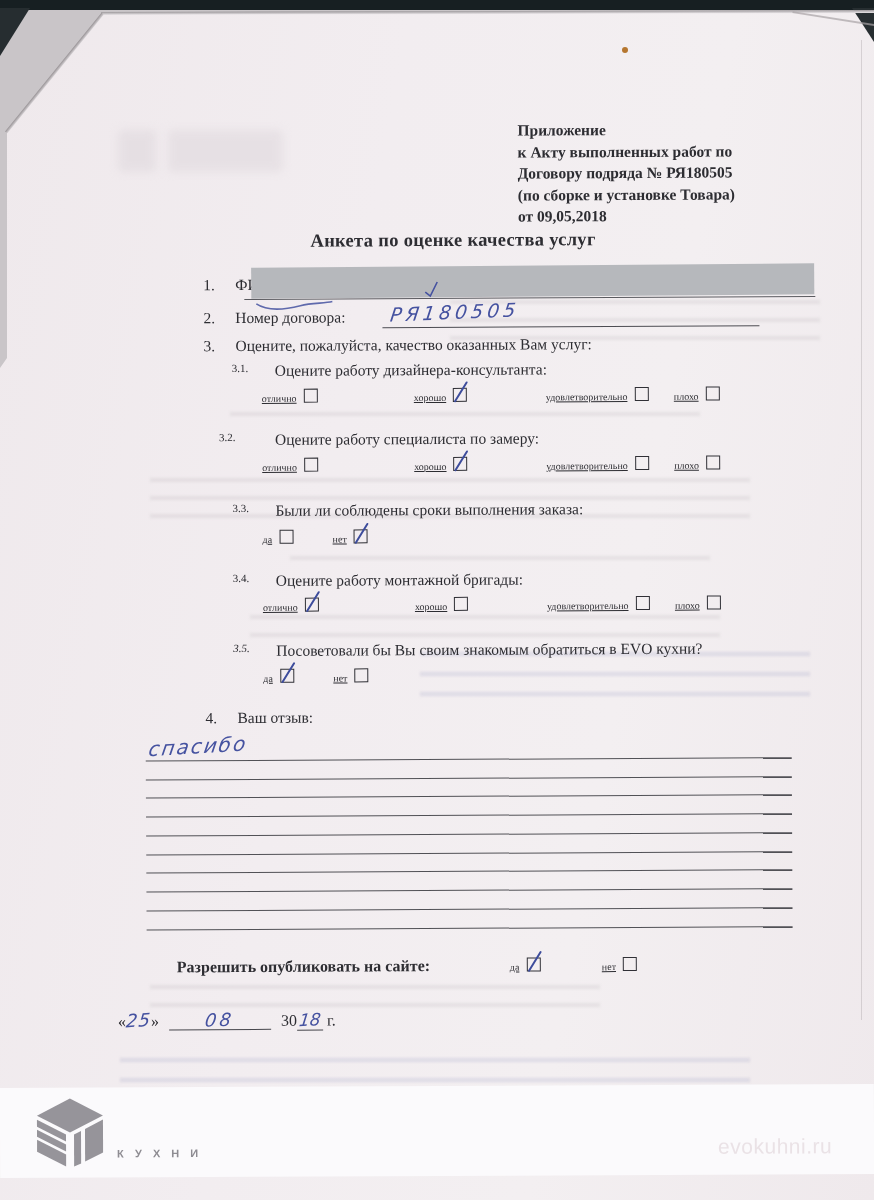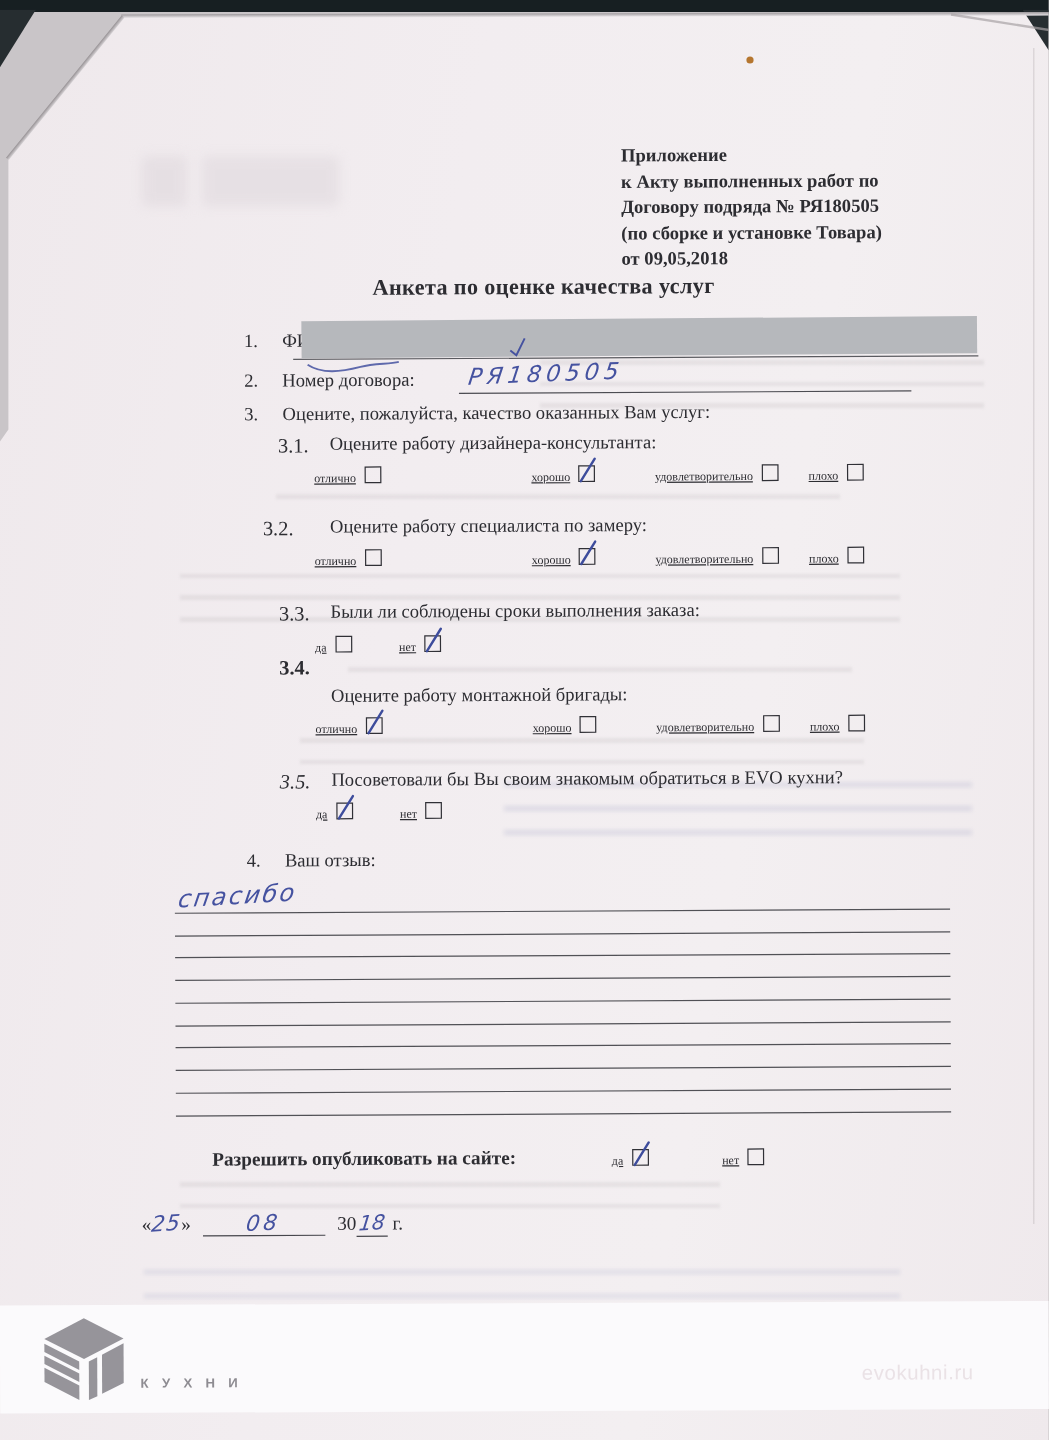--- a/index.html
+++ b/index.html
@@ -32,36 +32,36 @@
   .content{position:absolute;left:0;top:0;width:874px;height:1200px;transform:rotate(-0.3deg);transform-origin:437px 620px;color:#2d2d32;}
 
   .hdr-note{position:absolute;left:520px;top:120px;width:340px;font-weight:bold;font-size:15.5px;line-height:21.5px;}
   .title{position:absolute;left:0;top:230px;width:874px;text-align:center;padding-left:36px;box-sizing:border-box;
     font-weight:bold;font-size:18.5px;letter-spacing:.3px;}
 
   .row{position:absolute;font-size:15.5px;white-space:nowrap;}
   .num{display:inline-block;font-weight:bold;font-weight:normal;}
   .q-main .num{width:28px;}
   .sub-label{position:absolute;font-size:15.5px;white-space:nowrap;}
-  .sub-num{position:absolute;font-size:17px;}
+  .sub-num{position:absolute;font-size:11px;}
 
   .redact-bar{position:absolute;left:253px;top:266px;width:563px;height:31px;background:#b6b8bc;transform:rotate(-0.15deg);}
   .fio-line{position:absolute;left:246px;top:298px;width:571px;height:1px;background:#5a5a5f;}
   .q2-line{position:absolute;left:384px;top:327px;width:377px;height:1px;background:#4c4c52;}
 
   .hand{font-family:"DejaVu Sans",sans-serif;font-style:italic;color:#4552a0;}
   .hand-contract{position:absolute;left:392px;top:301px;font-size:19px;letter-spacing:4px;transform:rotate(-2deg) skewX(-10deg);}
   .hand-review{position:absolute;left:148px;top:733px;font-size:20px;letter-spacing:2px;transform:rotate(-3deg) skewX(-12deg);}
   .hand-day{font-size:18px;letter-spacing:1px;display:inline-block;transform:rotate(-4deg) skewX(-10deg);}
   .hand-month{font-size:18px;letter-spacing:3px;display:inline-block;transform:rotate(-2deg) skewX(-10deg);}
   .hand-year{font-size:17px;display:inline-block;transform:rotate(-3deg) skewX(-10deg);}
 
   .opts-row{position:absolute;height:22px;}
   .opt{position:absolute;white-space:nowrap;font-size:10px;text-decoration:underline;}
-  .opt4 .opt:nth-child(1){left:0;} .opt4 .opt:nth-child(2){left:181px;}
+  .opt4 .opt:nth-child(1){left:0;} .opt4 .opt:nth-child(2){left:152px;}
   .opt4 .opt:nth-child(3){left:284px;} .opt4 .opt:nth-child(4){left:412px;}
   .opt2 .opt:nth-child(1){left:0;} .opt2 .opt:nth-child(2){left:70px;}
 
   .checkbox{display:inline-block;width:12px;height:12px;border:1.6px solid #303036;margin-left:7px;vertical-align:-1px;position:relative;background:transparent;}
   .checkbox.checked::after{content:"";position:absolute;width:2.3px;height:24px;background:#3d4c9c;border-radius:2px;
     left:6px;top:-9px;transform:rotate(32deg);}
 
   .rline{position:absolute;left:145px;width:646px;height:1.2px;background:#515156;}
 
   .publish-row{position:absolute;left:175px;top:957px;width:640px;font-size:16px;}
@@ -81,21 +81,21 @@
 
   
   .footer-strip{position:absolute;left:0;top:1086px;width:874px;height:90px;background:#fbfafc;transform:rotate(-0.25deg);}
   .logo-wrap{position:absolute;left:33px;top:10px;width:300px;height:72px;}
   .logo-cube{position:absolute;left:0;top:0;}
   .logo-text{position:absolute;left:80px;top:6px;font-family:"Liberation Sans",sans-serif;font-weight:bold;
     font-size:42px;letter-spacing:8px;color:#96949a;line-height:1;}
   .logo-sub{position:absolute;left:84px;top:50px;font-family:"Liberation Sans",sans-serif;font-weight:bold;
     font-size:11px;letter-spacing:11px;color:#8e8c92;}
   .watermark{position:absolute;left:718px;top:50px;font-family:"Liberation Sans",sans-serif;
-    font-size:17px;color:#eae2e6;letter-spacing:.5px;}
+    font-size:21px;color:#eae2e6;letter-spacing:.5px;}
 </style>
 </head>
 <body>
 
 <div class="scan">
 
   <div class="top-band"></div>
   <div class="paper"></div>
   <div class="corner-tl-dark"></div>
   <div class="corner-tr-dark"></div>
@@ -170,21 +170,21 @@
       <span class="opt"><span>плохо</span><span class="checkbox"></span></span>
     </div>
 
     <div class="sub-num" style="left:233px;top:501px;">3.3.</div>
     <div class="sub-label" style="left:276px;top:501px;">Были ли соблюдены сроки выполнения заказа:</div>
     <div class="opts-row opt2" style="left:263px;top:529px;width:220px;">
       <span class="opt"><span>да</span><span class="checkbox"></span></span>
       <span class="opt"><span>нет</span><span class="checkbox checked"></span></span>
     </div>
 
-    <div class="sub-num" style="left:233px;top:546px;font-weight:bold;">3.4.</div>
+    <div class="sub-num" style="left:233px;top:571px;">3.4.</div>
     <div class="sub-label" style="left:276px;top:571px;">Оцените работу монтажной бригады:</div>
     <div class="opts-row opt4" style="left:263px;top:597px;width:500px;">
       <span class="opt"><span>отлично</span><span class="checkbox checked"></span></span>
       <span class="opt"><span>хорошо</span><span class="checkbox"></span></span>
       <span class="opt"><span>удовлетворительно</span><span class="checkbox"></span></span>
       <span class="opt"><span>плохо</span><span class="checkbox"></span></span>
     </div>
 
     <div class="sub-num" style="left:233px;top:641px;font-style:italic;">3.5.</div>
     <div class="sub-label" style="left:276px;top:641px;">Посоветовали бы Вы своим знакомым обратиться в EVO кухни?</div>

